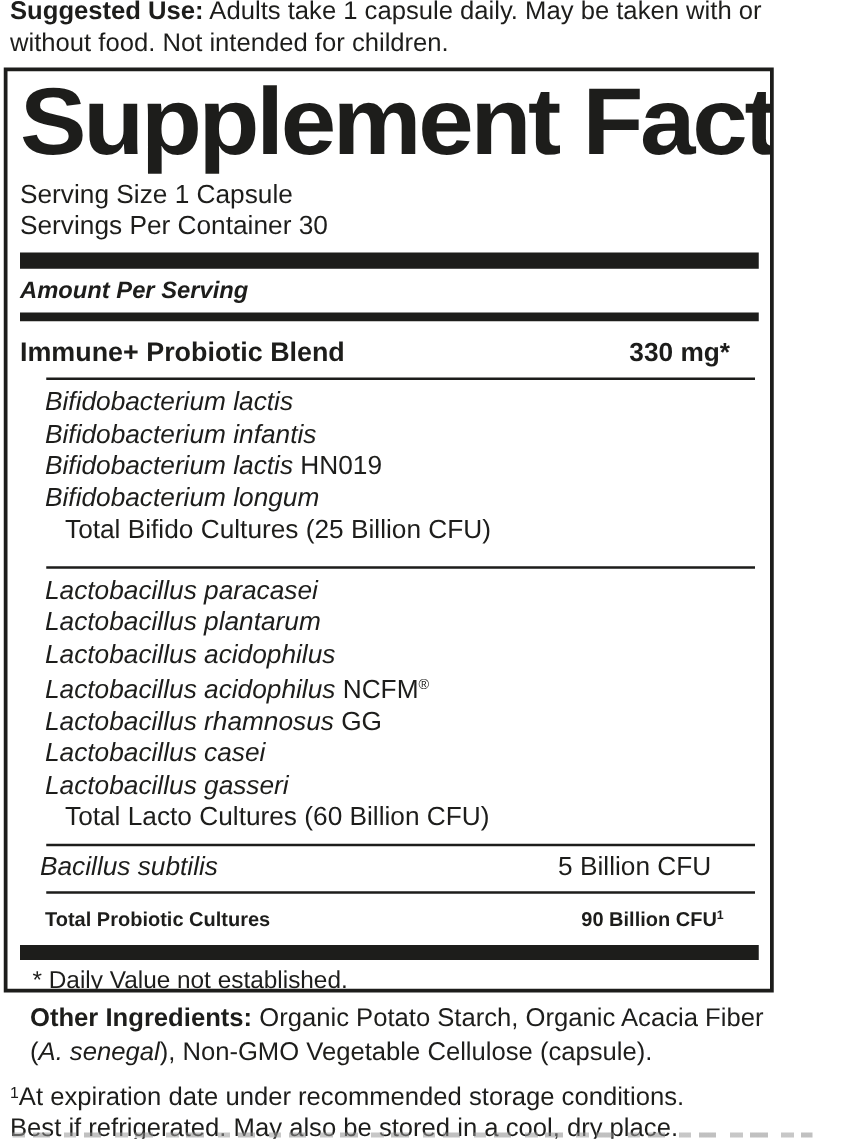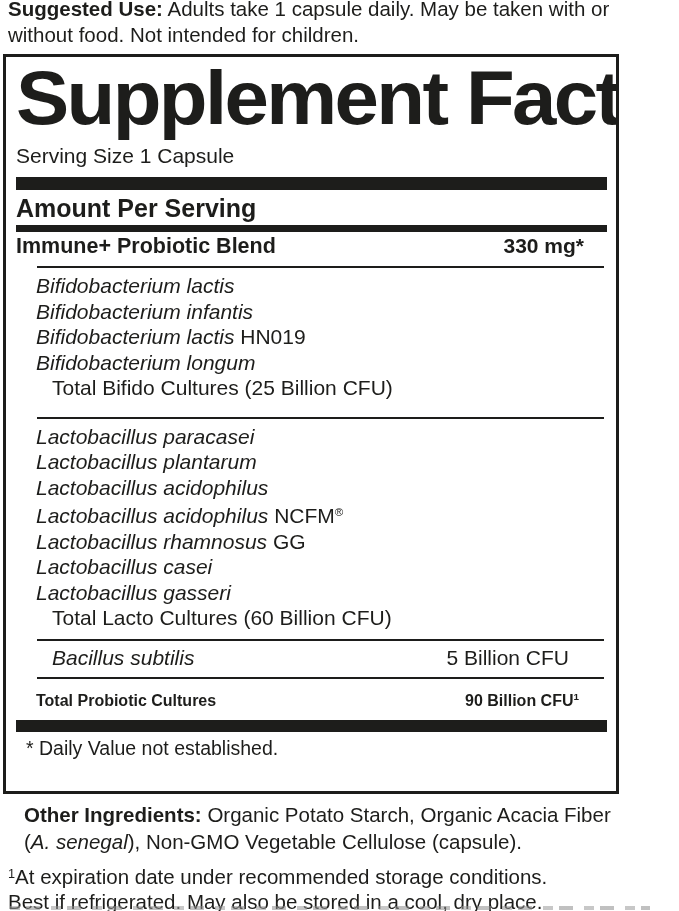--- a/index.html
+++ b/index.html
@@ -36,42 +36,42 @@
     transform: scaleX(1.05);
     transform-origin: 0 50%;
   }
   .serving-block { margin-top: 6px; font-size: 21px; line-height: 25px; }
 
   .bar { background: #1d1d1b; width: 100%; }
   .bar-thick  { height: 13px; margin-top: 9px; }
   .bar-medium { height: 7px;  margin-top: 5px; }
   .bar-bottom { height: 12px; margin-top: 5px; }
 
-  .aps { margin-top: 6px; font-size: 25px; font-weight: 700; line-height: 24px; }
+  .aps { margin-top: 6px; font-size: 19px; font-weight: 700; line-height: 24px; font-style: italic; }
 
   .row { display: flex; justify-content: space-between; align-items: baseline; }
-  .blend-row { margin-top: 0; font-size: 21.5px; line-height: 27px; justify-content: space-between; }
+  .blend-row { margin-top: 12px; font-size: 21.5px; line-height: 27px; justify-content: space-between; }
   .blend-row .name { font-weight: 700; }
   .amt { white-space: nowrap; }
   .amt-blend    { margin-right: 23px; font-weight: 700; font-size: 21px; }
   .amt-bacillus { margin-right: 38px; font-size: 21px; }
   .amt-total    { margin-right: 28px; }
 
   .hairline { border-top: 2px solid #1d1d1b; margin-left: 21px; margin-right: 3px; }
   .hl-1 { margin-top: 6px; }
   .hl-2 { margin-top: 16px; }
   .hl-3 { margin-top: 8px; }
   .hl-4 { margin-top: 6px; }
 
   .species-list { margin-top: 5px; }
   .species { margin-left: 20px; font-size: 21px; line-height: 25.5px; font-style: italic; }
   .species .reg { font-style: normal; }
   .total-cultures { margin-left: 36px; font-size: 21px; line-height: 25.5px; }
 
-  .bacillus-row { margin-top: 4px; margin-left: 36px; font-size: 21px; line-height: 26px; }
+  .bacillus-row { margin-top: 4px; margin-left: 16px; font-size: 21px; line-height: 26px; }
   .bacillus-row .name { font-style: italic; }
 
   .grand-total-row { margin-top: 4px; margin-left: 20px; font-size: 16px; line-height: 28px; font-weight: 700; }
 
   sup.tm { font-size: 55%; vertical-align: 7px; font-style: normal; }
   sup.fn { font-size: 62%; vertical-align: 6px; }
 
   .dv-footnote { margin-top: 4px; margin-left: 10px; font-size: 19.5px; line-height: 24px; }
 
   
@@ -99,20 +99,21 @@
   <span>without food. Not intended for children.</span>
 </div>
 
 <div class="panel">
   <div>
     <span class="sf-title">Supplement Facts</span>
   </div>
 
   <div class="serving-block">
     <div>Serving Size 1 Capsule</div>
+    <div>Servings Per Container 30</div>
   </div>
 
   <div class="bar bar-thick"></div>
 
   <div class="aps">Amount Per Serving</div>
 
   <div class="bar bar-medium"></div>
 
   <div class="row blend-row">
     <span class="name">Immune+ Probiotic Blend</span>

